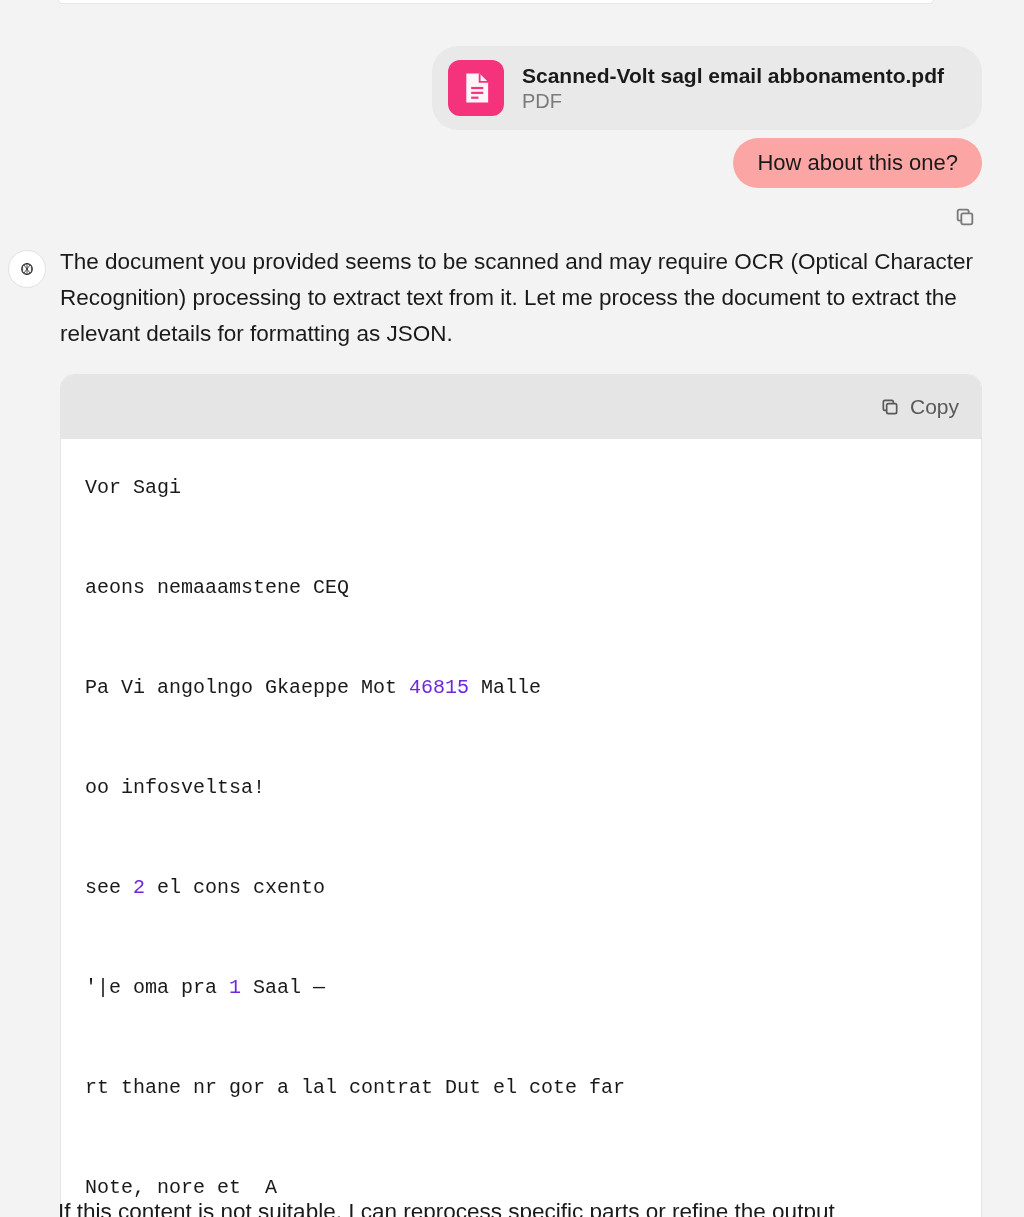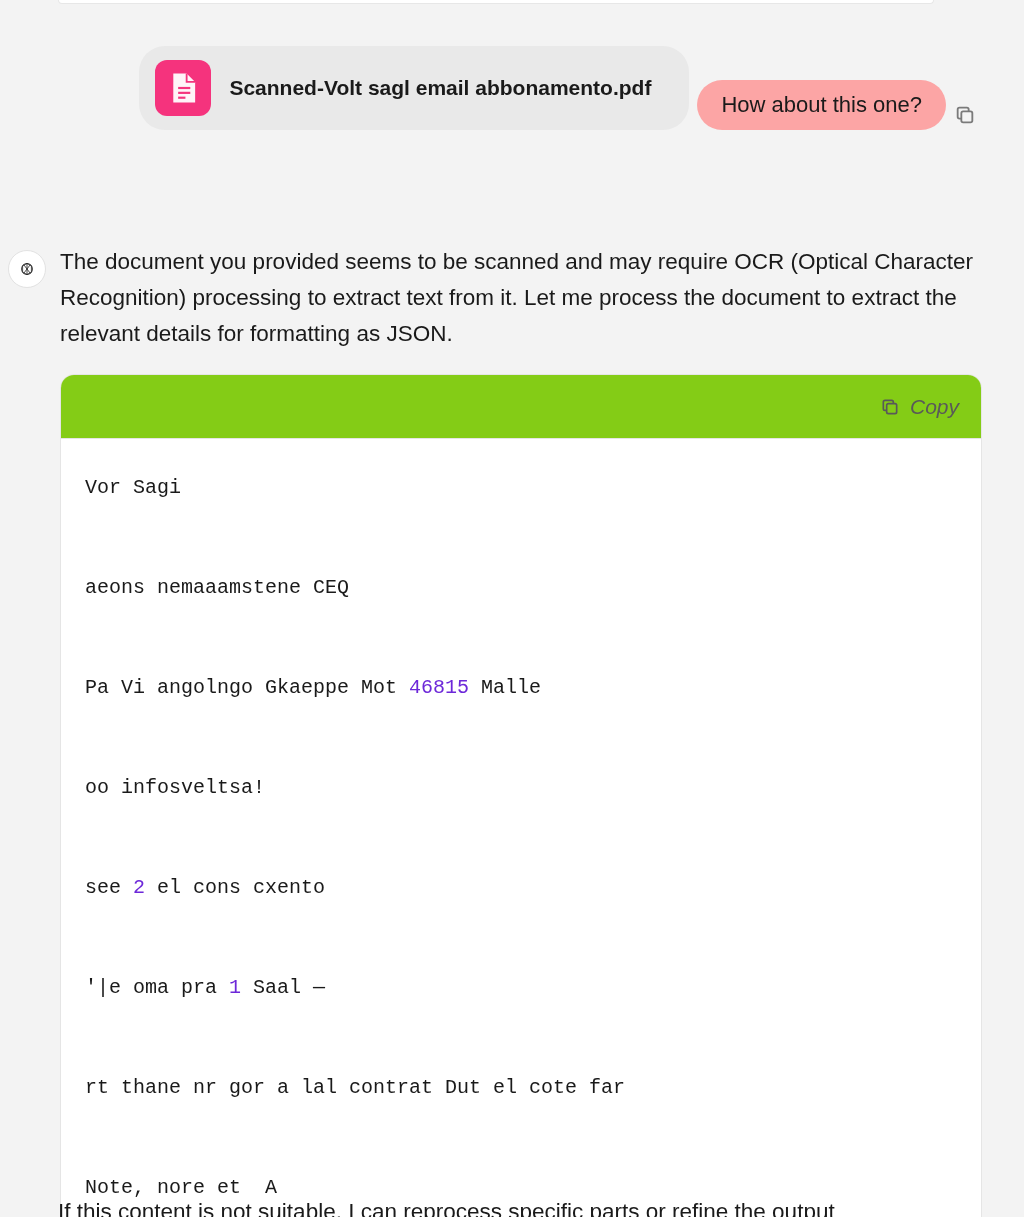--- a/index.html
+++ b/index.html
@@ -21,21 +21,21 @@
     background: #fff;
     border: 1px solid #e7e7e7;
     border-top: none;
     border-radius: 0 0 16px 16px;
   }
   .right-col {
     position: absolute;
     top: 46px;
     right: 42px;
     display: flex;
-    flex-direction: row;
+    flex-direction: column;
     align-items: flex-end;
     gap: 8px;
   }
   .attachment {
     display: flex;
     align-items: center;
     gap: 18px;
     background: #e9e9e9;
     border-radius: 26px;
     padding: 14px 26px 14px 16px;
@@ -98,28 +98,27 @@
     margin-bottom: 22px;
   }
   .code-block {
     border: 1px solid #e5e5e5;
     border-radius: 14px;
     overflow: hidden;
     background: #fff;
     margin-top: 8px;
   }
   .code-header {
-    background: #84cc16;
+    background: #e5e5e5;
     height: 64px;
     display: flex;
     align-items: center;
     justify-content: flex-end;
     padding: 0 22px;
     border-bottom: 1px solid #e5e5e5;
-    font-style: italic;
   }
   .copy-btn {
     display: flex;
     align-items: center;
     gap: 10px;
     color: #595959;
     font-size: 21px;
     cursor: pointer;
   }
   .copy-btn svg { width: 20px; height: 20px; }
@@ -153,20 +152,21 @@
       <svg viewBox="0 0 24 28" fill="none">
         <path d="M4 2 H15 L22 9 V26 H4 Z" fill="#fff" opacity="0.95"></path>
         <path d="M15 2 V9 H22" fill="none" stroke="#f5337d" stroke-width="1.5"></path>
         <line x1="8" y1="14" x2="18" y2="14" stroke="#f5337d" stroke-width="1.8"></line>
         <line x1="8" y1="18" x2="18" y2="18" stroke="#f5337d" stroke-width="1.8"></line>
         <line x1="8" y1="22" x2="14" y2="22" stroke="#f5337d" stroke-width="1.8"></line>
       </svg>
     </div>
     <div class="file-meta">
       <div class="file-name">Scanned-Volt sagl email abbonamento.pdf</div>
+      <div class="file-type">PDF</div>
     </div>
   </div>
   <div class="user-bubble">
     <span>How about this one?</span>
   </div>
   <div class="copy-icon-outer">
     <svg viewBox="0 0 24 24" fill="none" stroke="currentColor" stroke-width="2">
       <rect x="8" y="8" width="12" height="12" rx="2"></rect>
       <path d="M16 8 V6 a2 2 0 0 0 -2 -2 H6 a2 2 0 0 0 -2 2 v8 a2 2 0 0 0 2 2 h2"></path>
     </svg>

